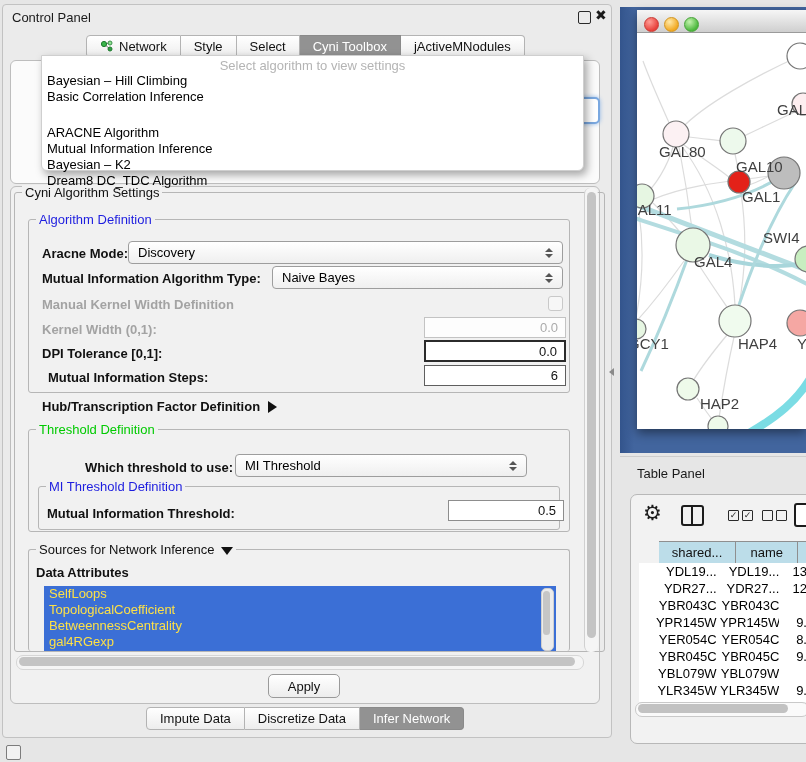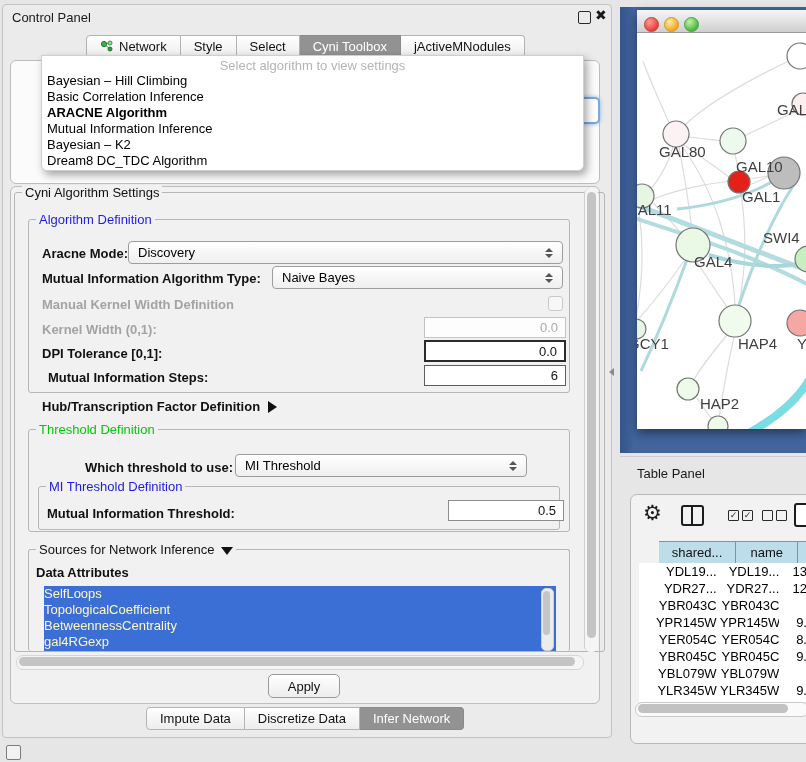--- a/index.html
+++ b/index.html
@@ -23,21 +23,21 @@
 
   
   .inner-top{left:10px;top:60px;width:588px;height:122px;background:#fbfbfb;border:1px solid #bdbdbd;border-radius:6px;}
   .combo-fragment{left:578px;top:97px;width:18px;height:23px;background:#fff;border:2px solid #7aa8e0;border-radius:5px;box-shadow:0 0 4px #8fb6e6;}
   .inner-main{left:10px;top:186px;width:588px;height:516px;background:#f1f1f1;border:1px solid #bdbdbd;border-radius:6px;}
 
   
   .dropdown{left:41px;top:55px;width:541px;height:114px;background:#fff;border:1px solid #cfcfcf;border-radius:0 0 6px 6px;box-shadow:3px 4px 8px rgba(0,0,0,0.35);z-index:30;}
   .dd-prompt{width:100%;text-align:center;color:#b4b4b4;font-size:13px;padding-top:2px;}
   .dd-item{padding:0 5px;height:16px;line-height:16px;font-size:13px;color:#000;}
-  .dd-item.bold{font-weight:bold;}
+  .dd-item.bold{font-weight:normal;margin-top:20px;}
 
   
   .group{position:absolute;border:1px solid #b6b6b6;border-radius:3px;}
   .glabel{position:absolute;top:-8px;left:7px;background:#f1f1f1;padding:0 3px;font-size:13px;}
   .glabel.blue{color:#1d1ddf;}
   .glabel.green{color:#00ca00;}
   .lbl{position:absolute;font-size:13px;font-weight:bold;color:#111;}
   .lbl.dis{color:#a3a3a3;font-weight:bold;}
   .combo{position:absolute;background:linear-gradient(#ffffff,#efefef);border:1px solid #9d9d9d;border-radius:4px;display:flex;align-items:center;padding:0 9px;font-size:13px;color:#000;}
   .spin{margin-left:auto;display:flex;flex-direction:column;gap:2px;}
@@ -48,21 +48,21 @@
   .field.dis{border:1px solid #c3c3c3;color:#ababab;background:#fdfdfd;}
   .field.strong{border:2px solid #2b2b2b;}
   .field.mid{border:1px solid #5e5e5e;}
   .field.norm{border:1px solid #8d8d8d;}
   .checkbox{position:absolute;width:13px;height:13px;border:1px solid #c9c9c9;border-radius:3px;background:#f7f7f7;}
   .tri-right{display:inline-block;width:0;height:0;border-top:6px solid transparent;border-bottom:6px solid transparent;border-left:9px solid #111;margin-left:8px;vertical-align:-2px;}
   .tri-down{display:inline-block;width:0;height:0;border-left:6px solid transparent;border-right:6px solid transparent;border-top:8px solid #111;margin-left:6px;vertical-align:-1px;}
 
   
   .attrlist{left:44px;top:586px;width:512px;height:65px;background:#3b6fd6;overflow:hidden;}
-  .attr{height:16px;line-height:16px;color:#fef9c3;font-size:13px;}
+  .attr{height:16px;line-height:16px;color:#fde047;padding-left:5px;font-size:13px;}
   .list-vscroll{left:541px;top:588px;width:11px;height:61px;background:#ececec;border:1px solid #cfcfcf;border-radius:5px;}
   .list-vthumb{left:1px;top:2px;width:7px;height:44px;background:#c6c6c6;border-radius:4px;position:absolute;}
 
   
   .vscroll{left:584px;top:188px;width:13px;height:464px;background:#f5f5f5;border-left:1px solid #d0d0d0;border-radius:6px;}
   .vthumb{position:absolute;left:2px;top:4px;width:9px;height:446px;background:#c4c4c4;border-radius:5px;}
   .hscroll{left:16px;top:655px;width:566px;height:13px;background:#f5f5f5;border:1px solid #d6d6d6;border-radius:7px;}
   .hthumb{position:absolute;left:2px;top:1px;width:556px;height:9px;background:#c4c4c4;border-radius:5px;}
 
   .apply{left:268px;top:674px;width:70px;height:22px;background:linear-gradient(#ffffff,#ededed);border:1px solid #9a9a9a;border-radius:5px;display:flex;align-items:center;justify-content:center;font-size:13px;}

